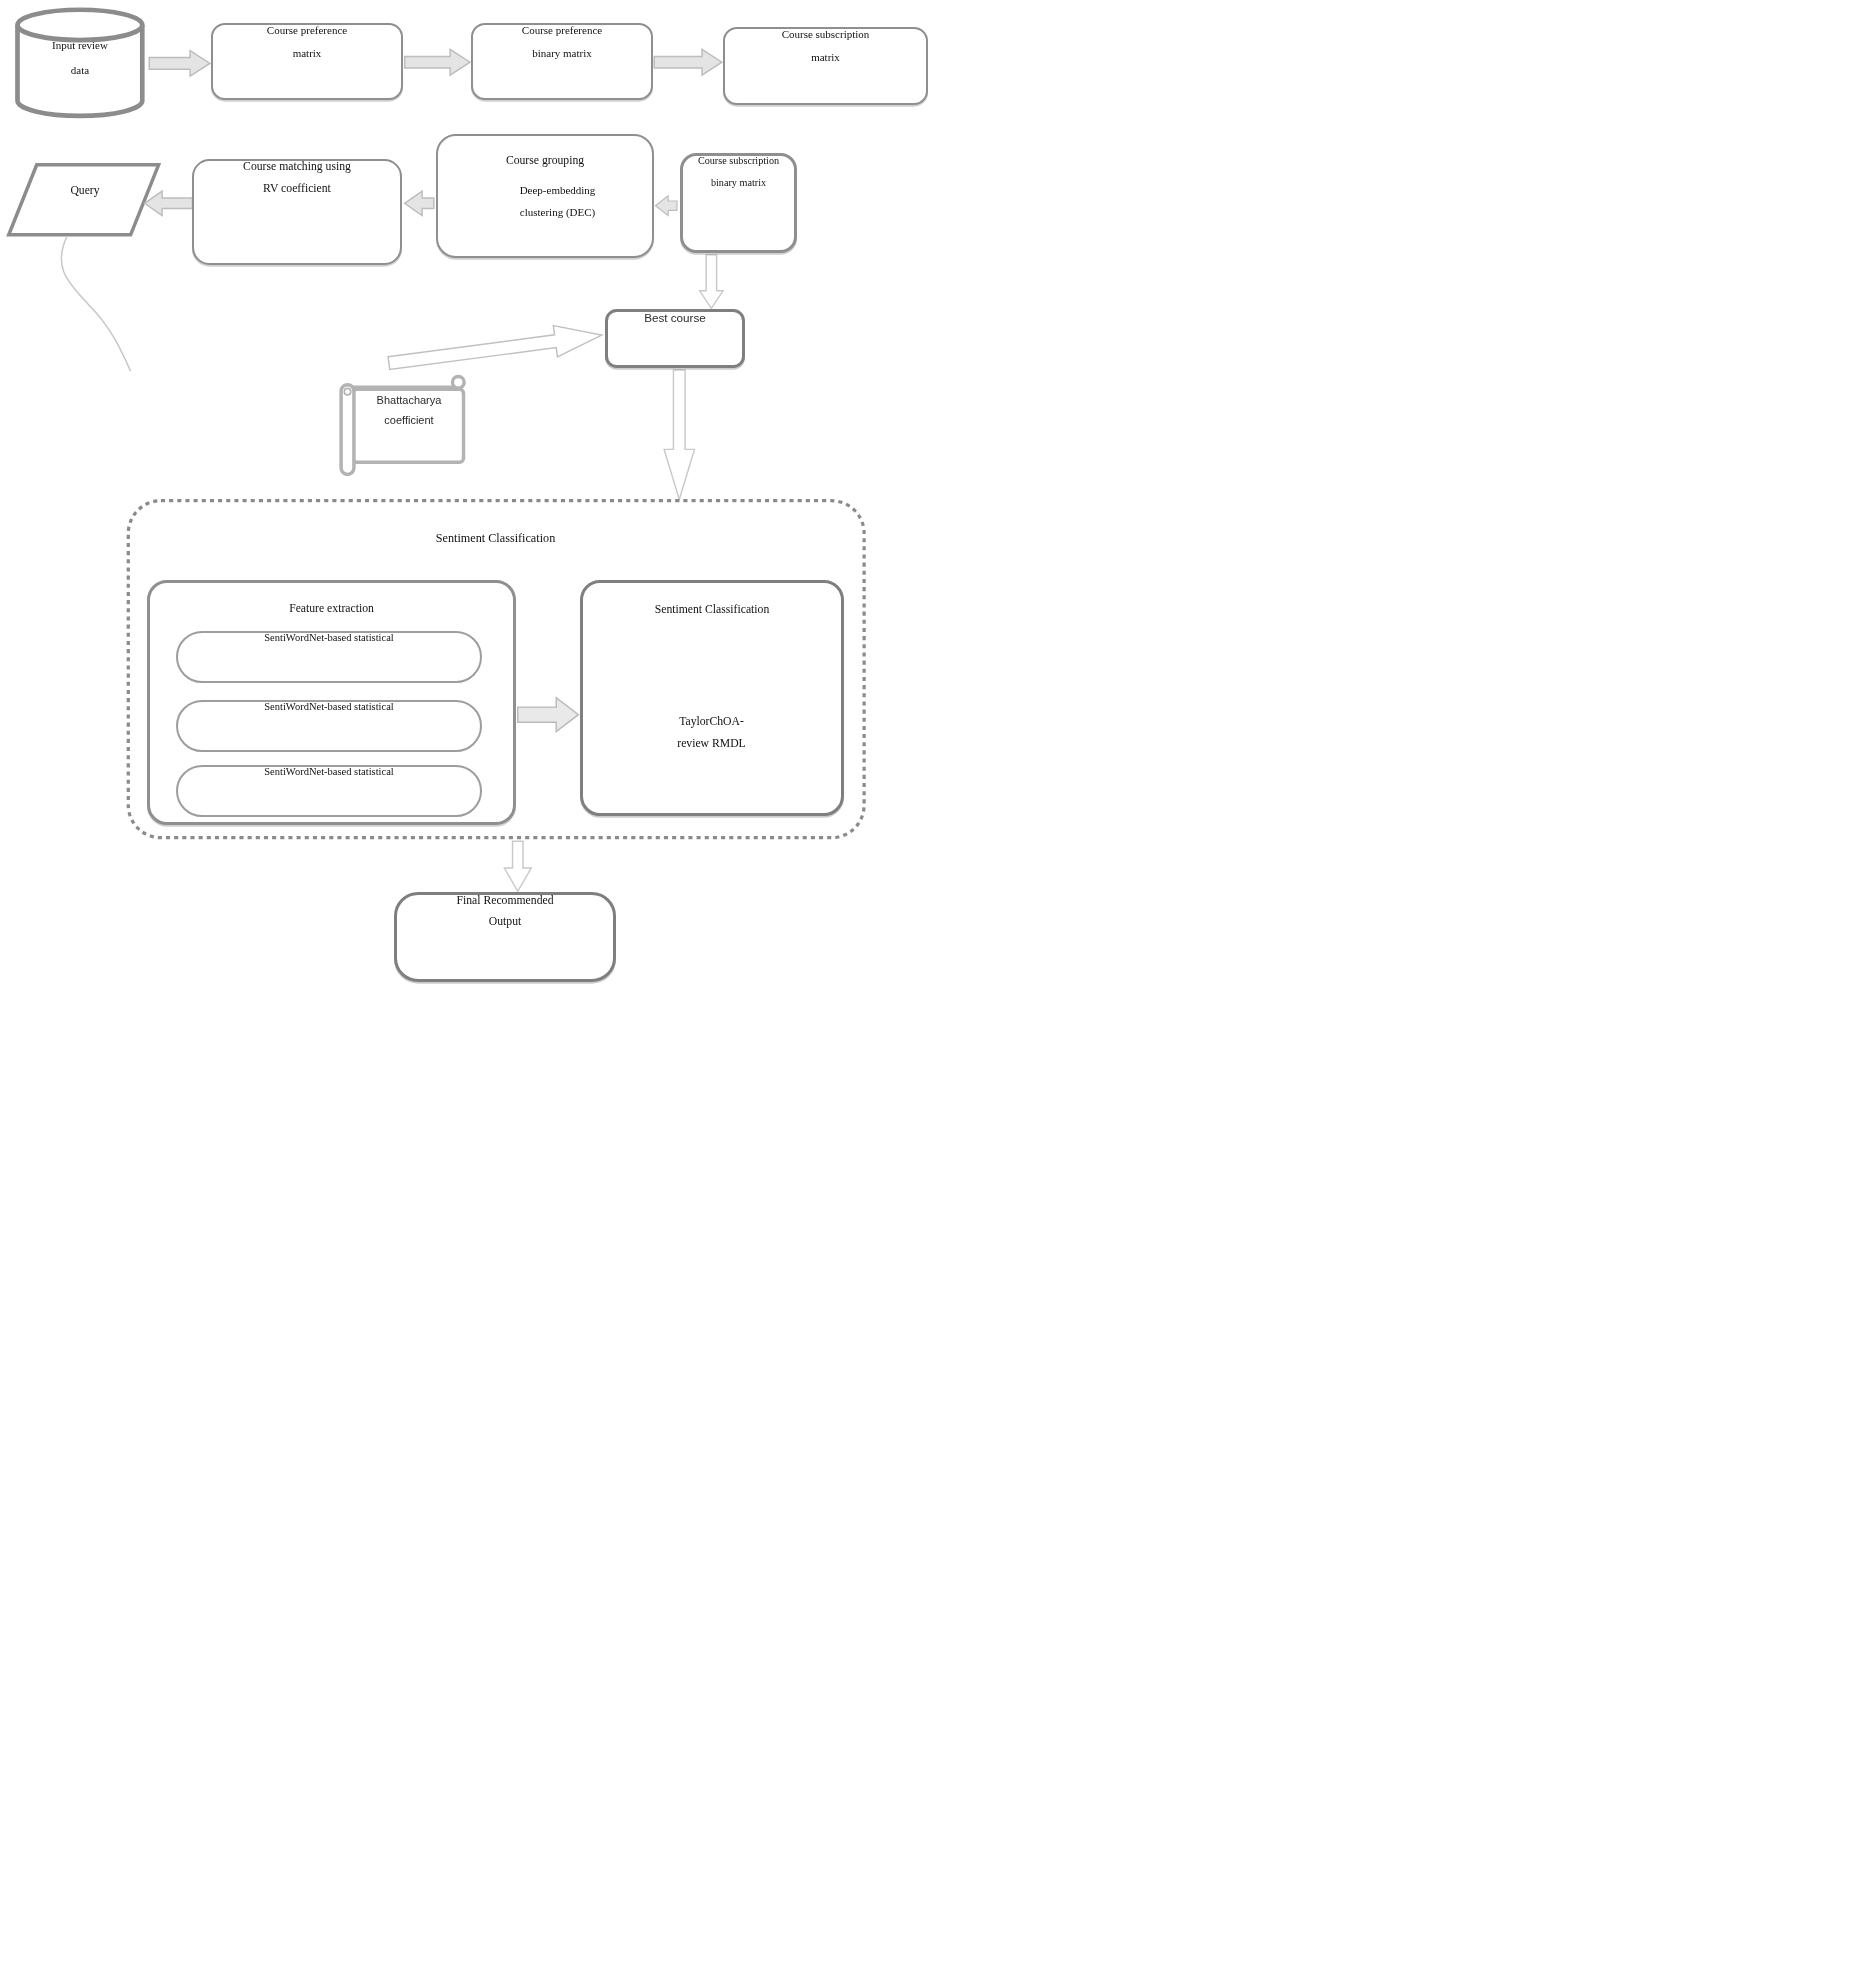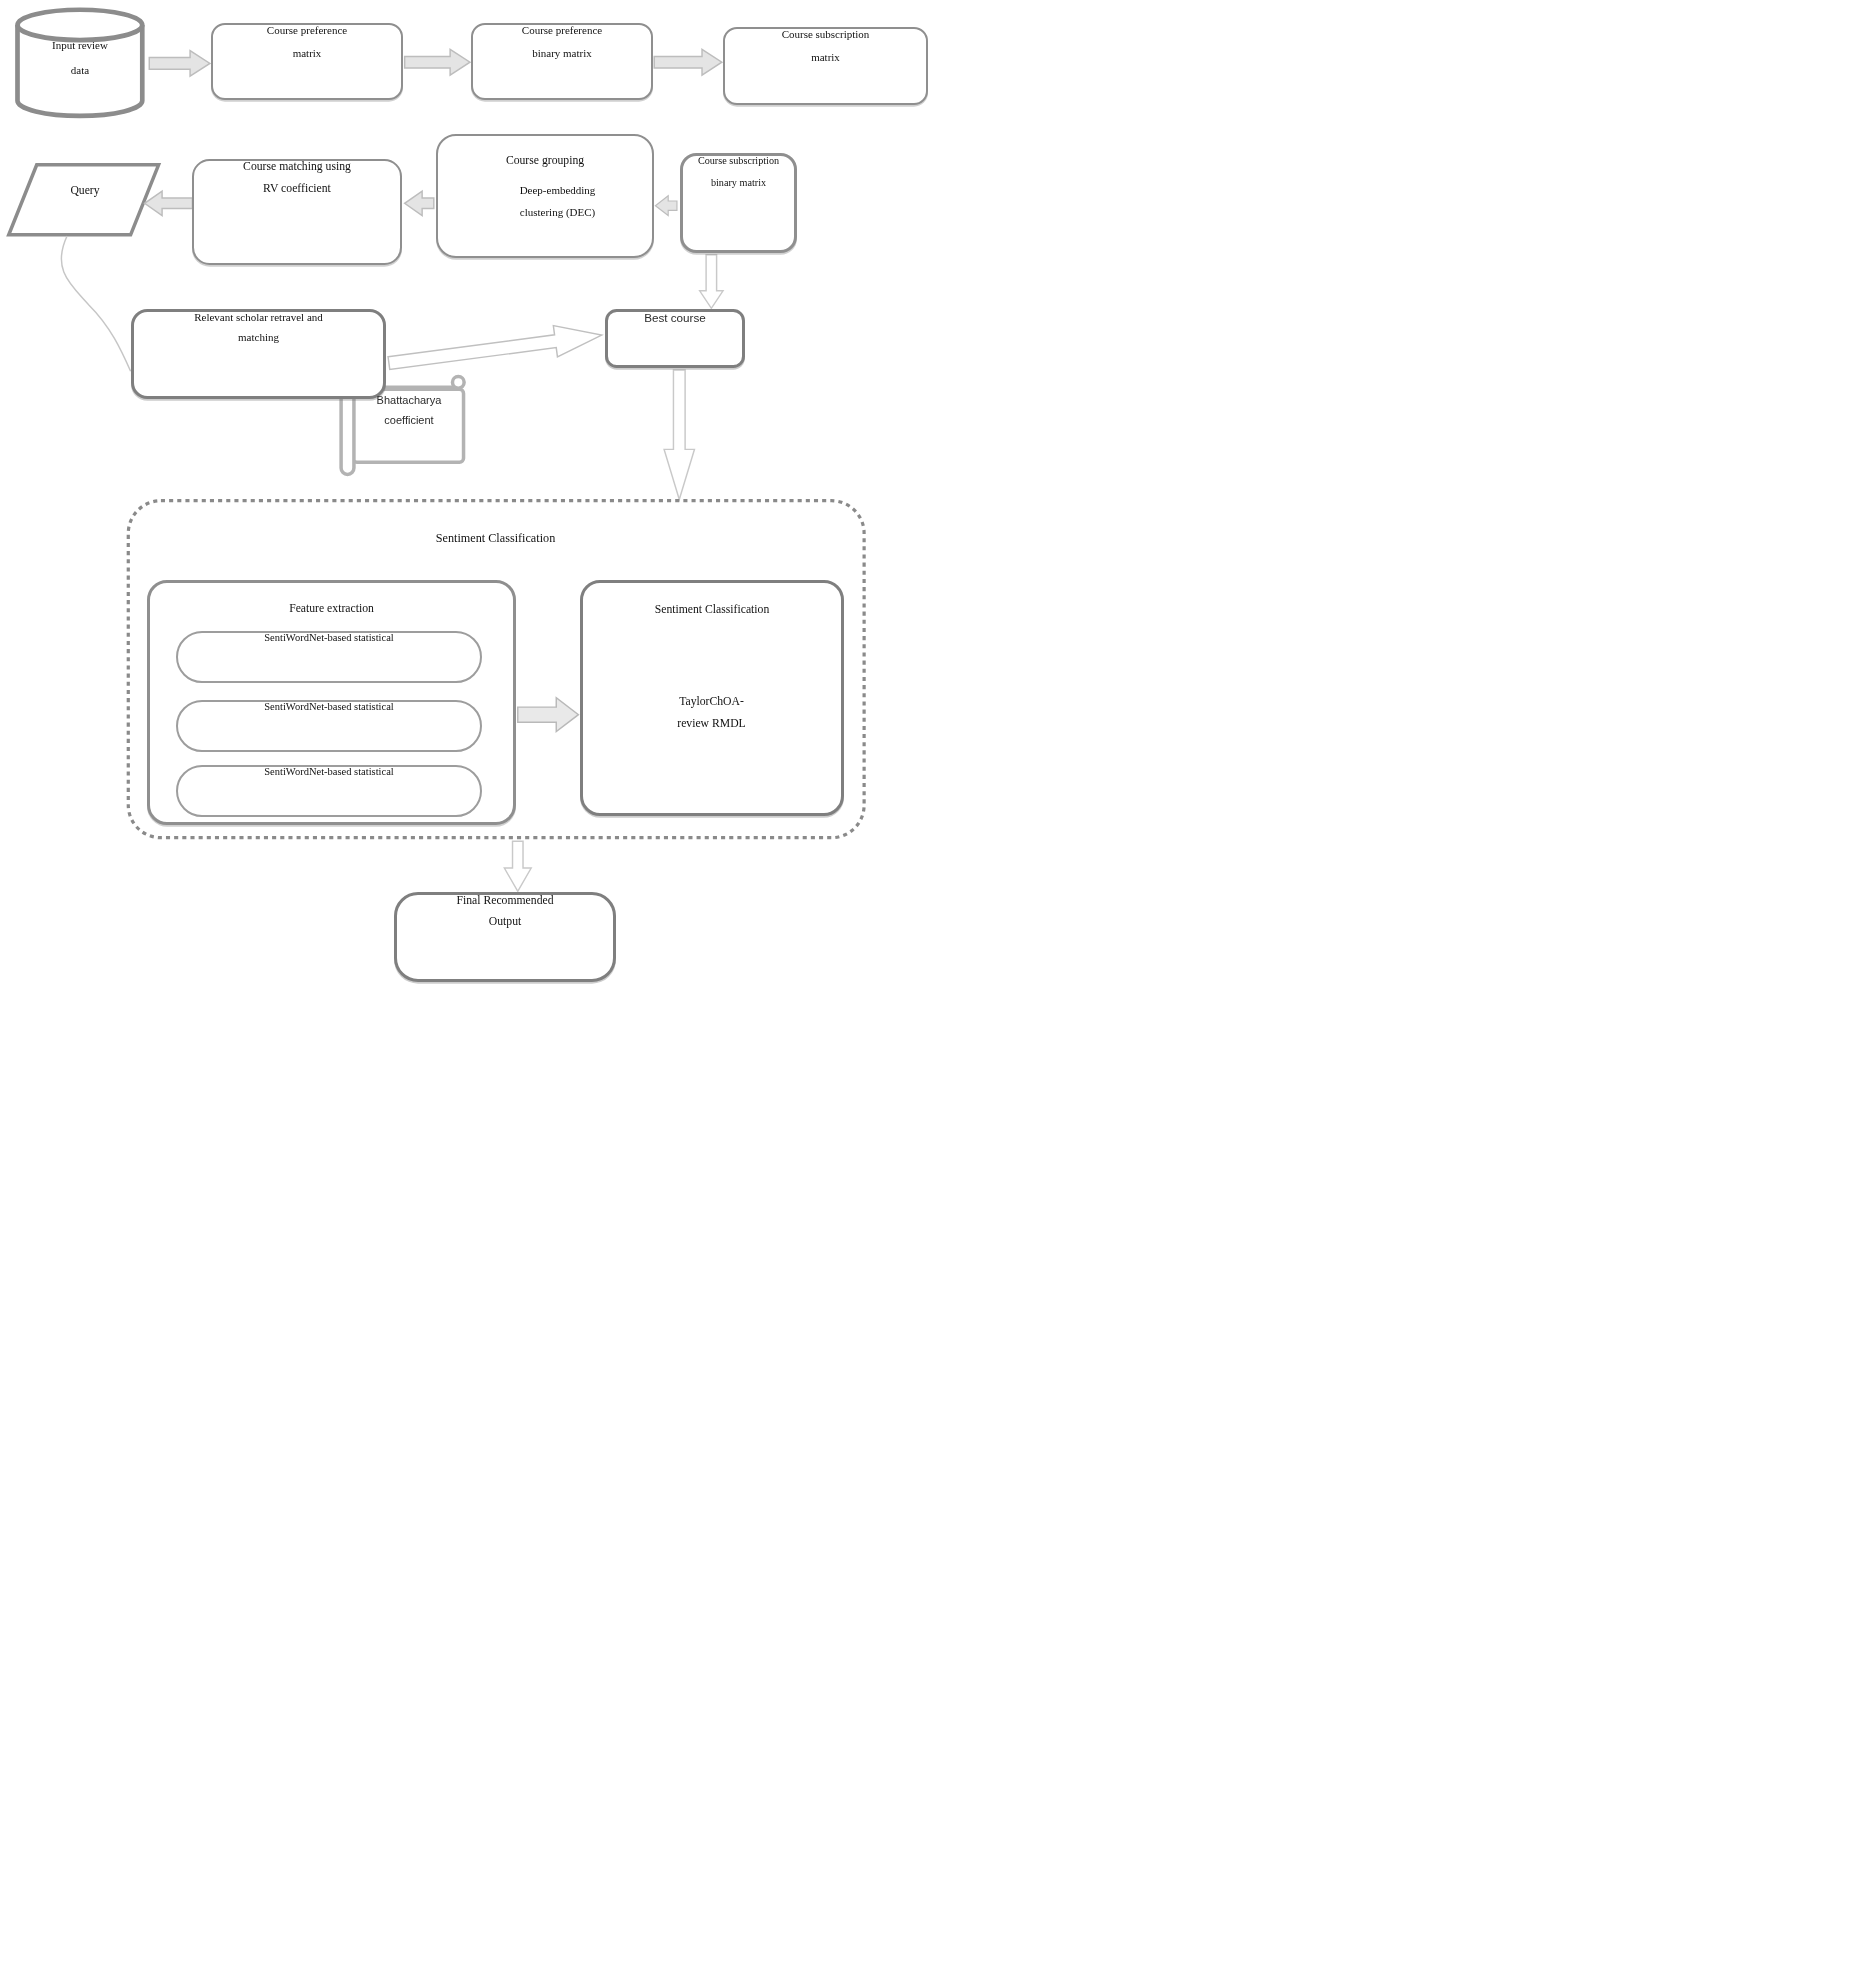--- a/index.html
+++ b/index.html
@@ -105,24 +105,20 @@
   <div class="node plain gap18" style="left:470px;top:185px;width:175px;height:58px;background:transparent;">
     <div class="ln">Deep-embedding</div>
     <div class="ln">clustering (DEC)</div>
   </div>
 
   <div class="node rbox gap20" style="left:680px;top:153px;width:117px;height:100px;border-width:3.5px;border-radius:16.3px;padding-bottom:20px;">
     <div class="ln" style="font-size:10.2px">Course subscription</div>
     <div class="ln" style="font-size:10.2px">binary matrix</div>
   </div>
 
-  <div class="node rbox-heavy gap16" style="left:131px;top:309px;width:255px;height:90px;border-radius:16.3px;padding-bottom:9.3px;">
-    <div class="ln">Relevant scholar retravel and</div>
-    <div class="ln">matching</div>
-  </div>
 
   <div class="node rbox-heavy" style="left:605px;top:309px;width:140px;height:59px;border-radius:11.7px;padding-bottom:1px;">
     <div class="ln ln-big sans">Best course</div>
   </div>
 
   <div class="node plain gap16" style="left:356px;top:395px;width:106px;height:49px;background:transparent;">
     <div class="ln sans" style="font-size:11px">Bhattacharya</div>
     <div class="ln sans" style="font-size:11px">coefficient</div>
   </div>
 
@@ -141,21 +137,21 @@
     <div class="ln" style="font-size:10.5px">SentiWordNet-based statistical</div>
   </div>
   <div class="node rbox-light" style="left:176px;top:765px;width:306px;height:52px;">
     <div class="ln" style="font-size:10.5px">SentiWordNet-based statistical</div>
   </div>
 
   <div class="node rbox-heavy" style="left:580px;top:580px;width:264px;height:236px;border-radius:20px;justify-content:flex-start;padding-top:21px;background:#fff;">
     <div class="ln ln-big">Sentiment Classification</div>
   </div>
 
-  <div class="node plain gap18" style="left:630px;top:696px;width:163px;height:54px;background:transparent;">
+  <div class="node plain gap18" style="left:630px;top:716px;width:163px;height:54px;background:transparent;">
     <div class="ln ln-big">TaylorChOA-</div>
     <div class="ln ln-big">review RMDL</div>
   </div>
 
   <div class="node rbox-heavy gap16" style="left:394px;top:892px;width:222px;height:90px;border-radius:24px;">
     <div class="ln ln-big">Final Recommended</div>
     <div class="ln ln-big">Output</div>
   </div>
 
 </div>

